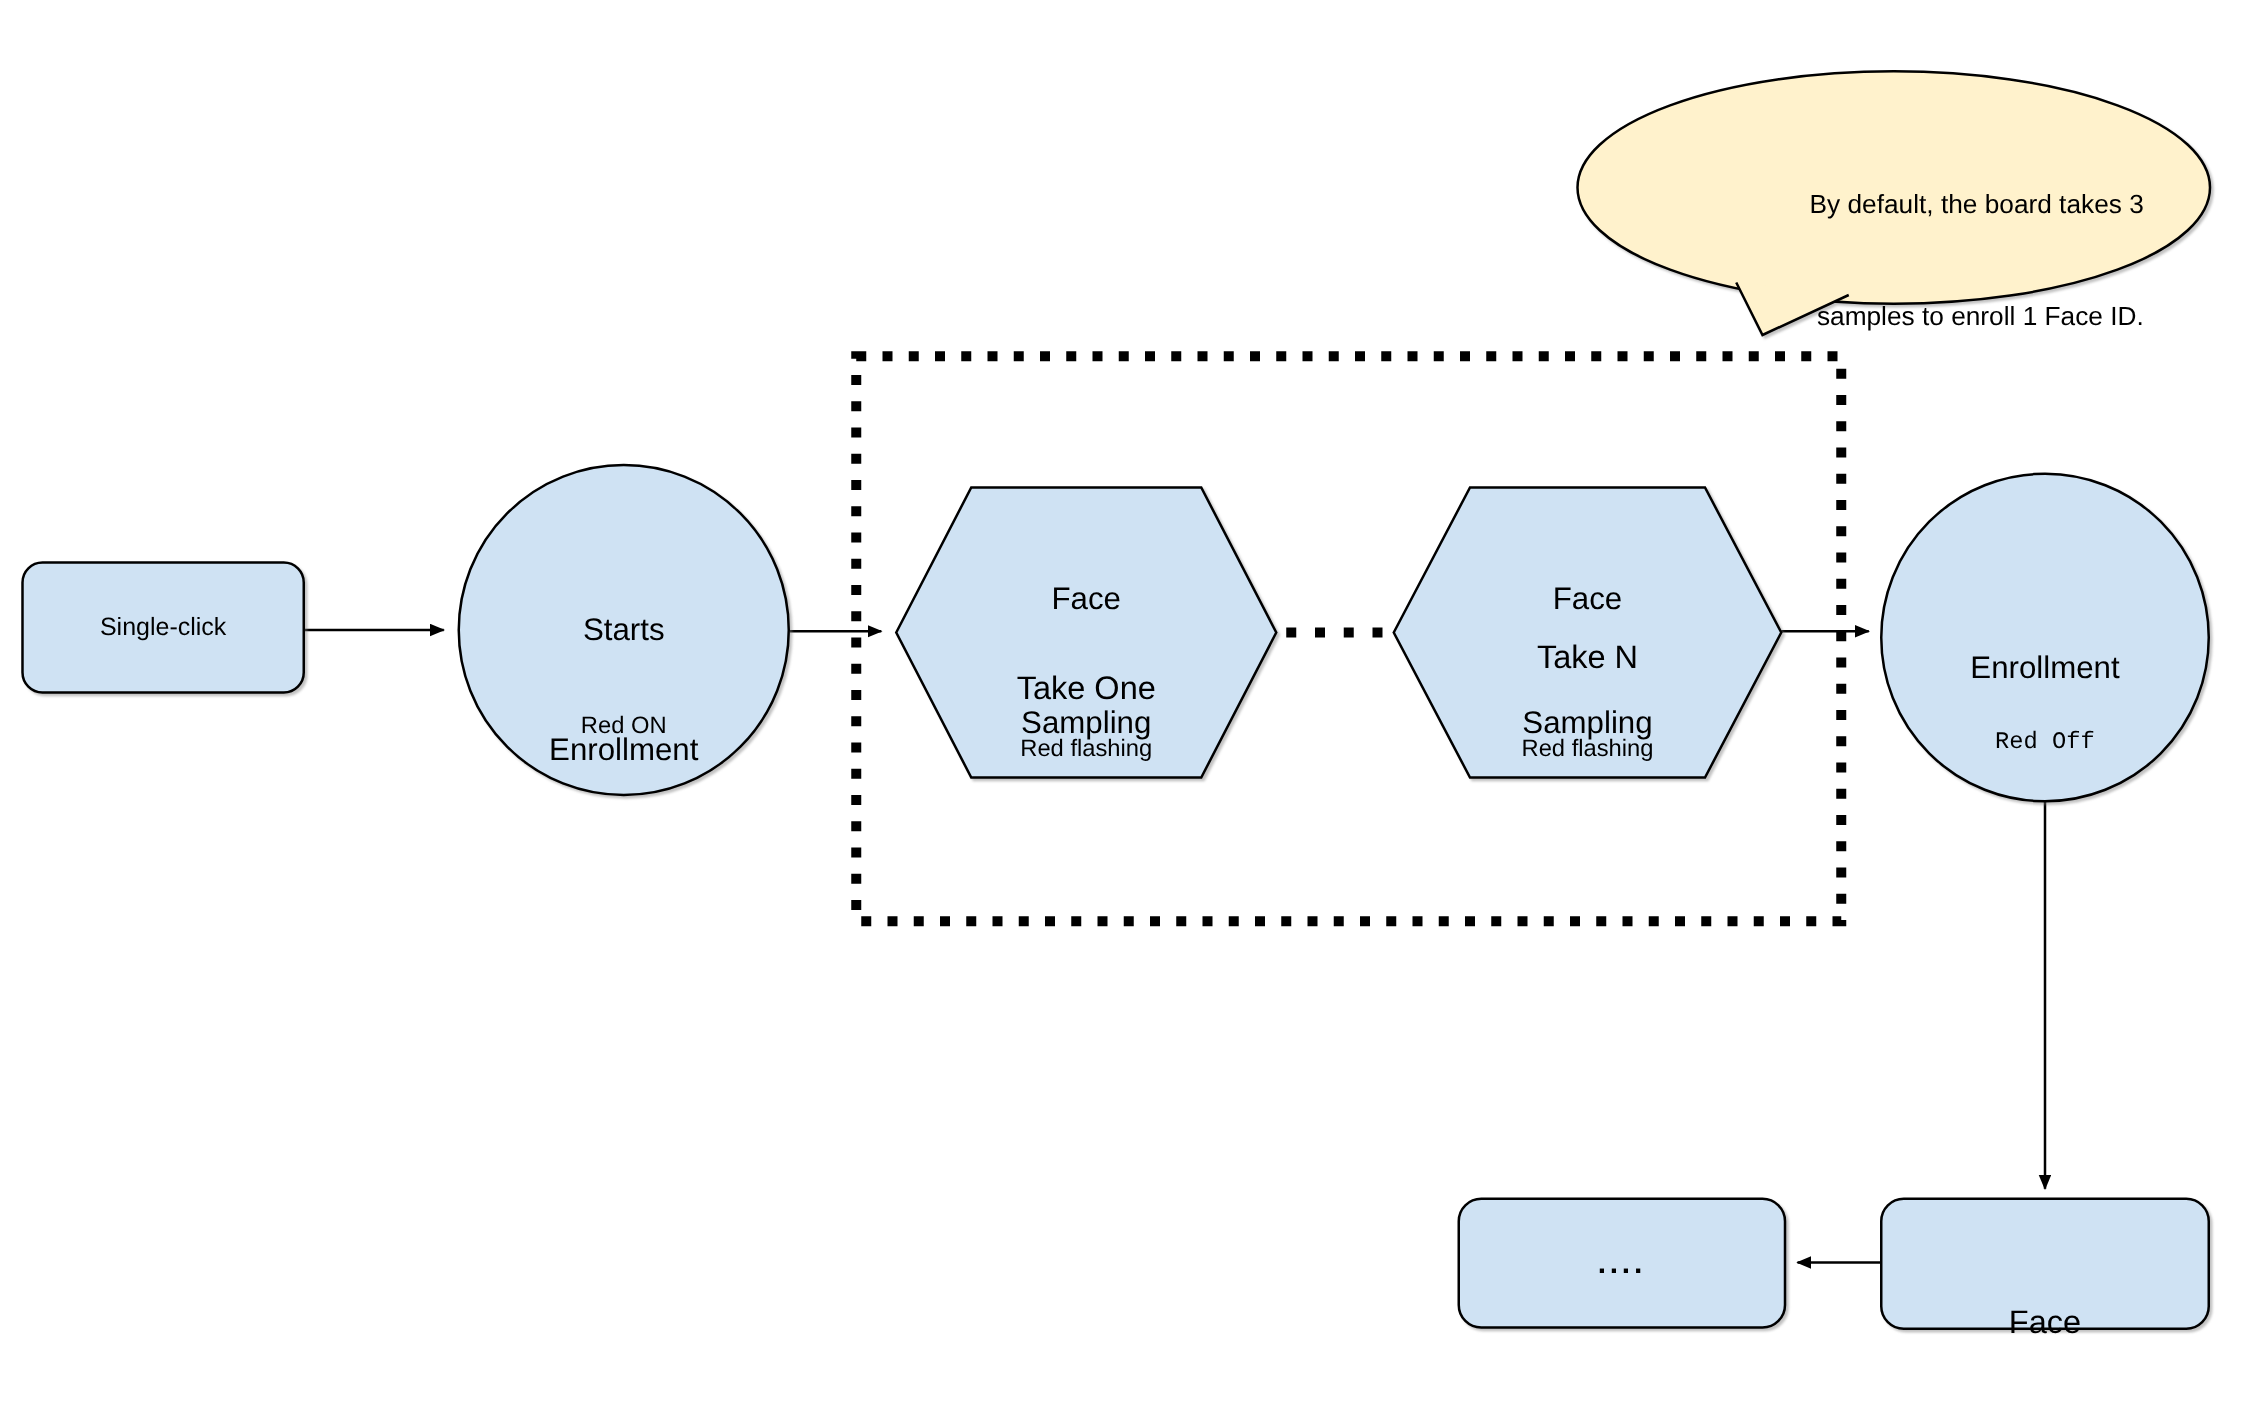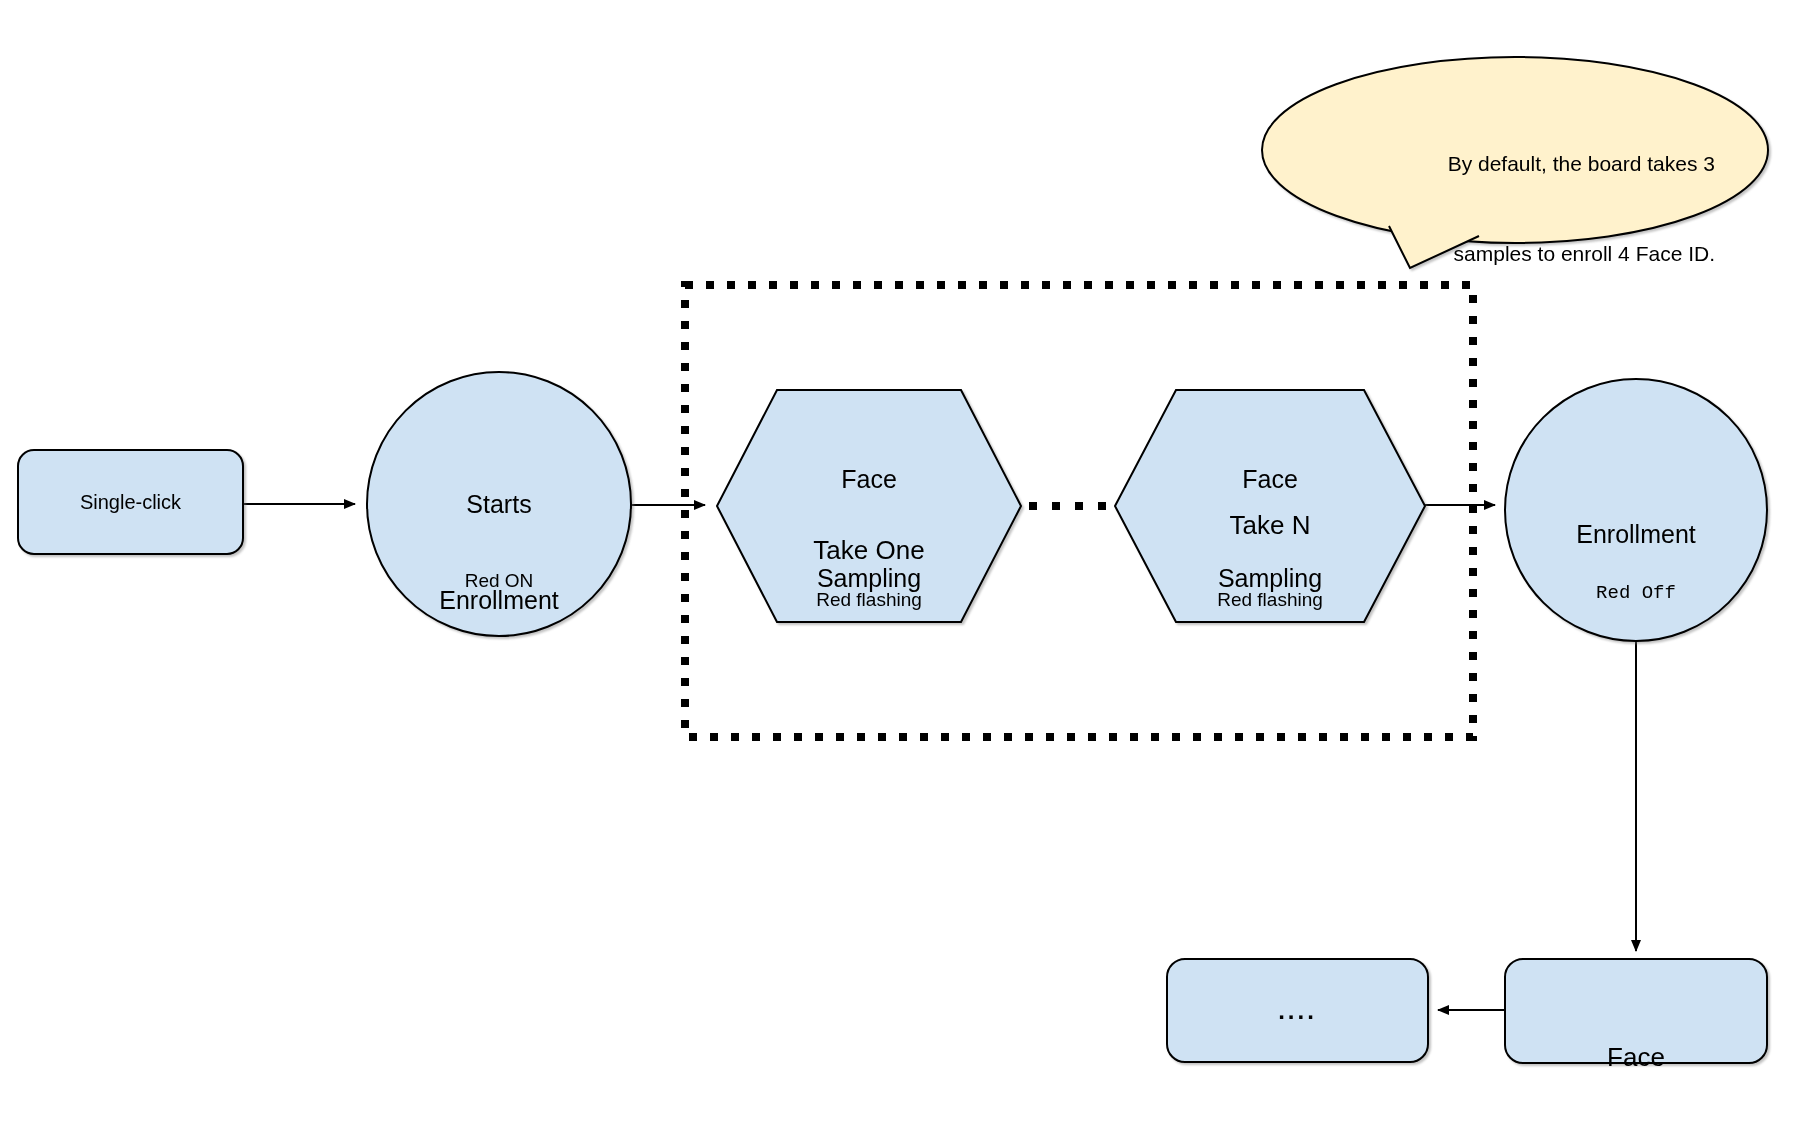--- a/index.html
+++ b/index.html
@@ -145,17 +145,17 @@
 
   <div class="txt face-detect-text">
     <div>Face</div>
     
   </div>
 
   <div class="txt continuation-text">....</div>
 
   <div class="txt callout-text">
     <div>By default, the board takes 3</div>
-    <div>samples to enroll 4 Face ID.</div>
+    <div>samples to enroll 1 Face ID.</div>
     <div class="callout-spacer"></div>
   </div>
 
 </div>
 
 </body></html>

